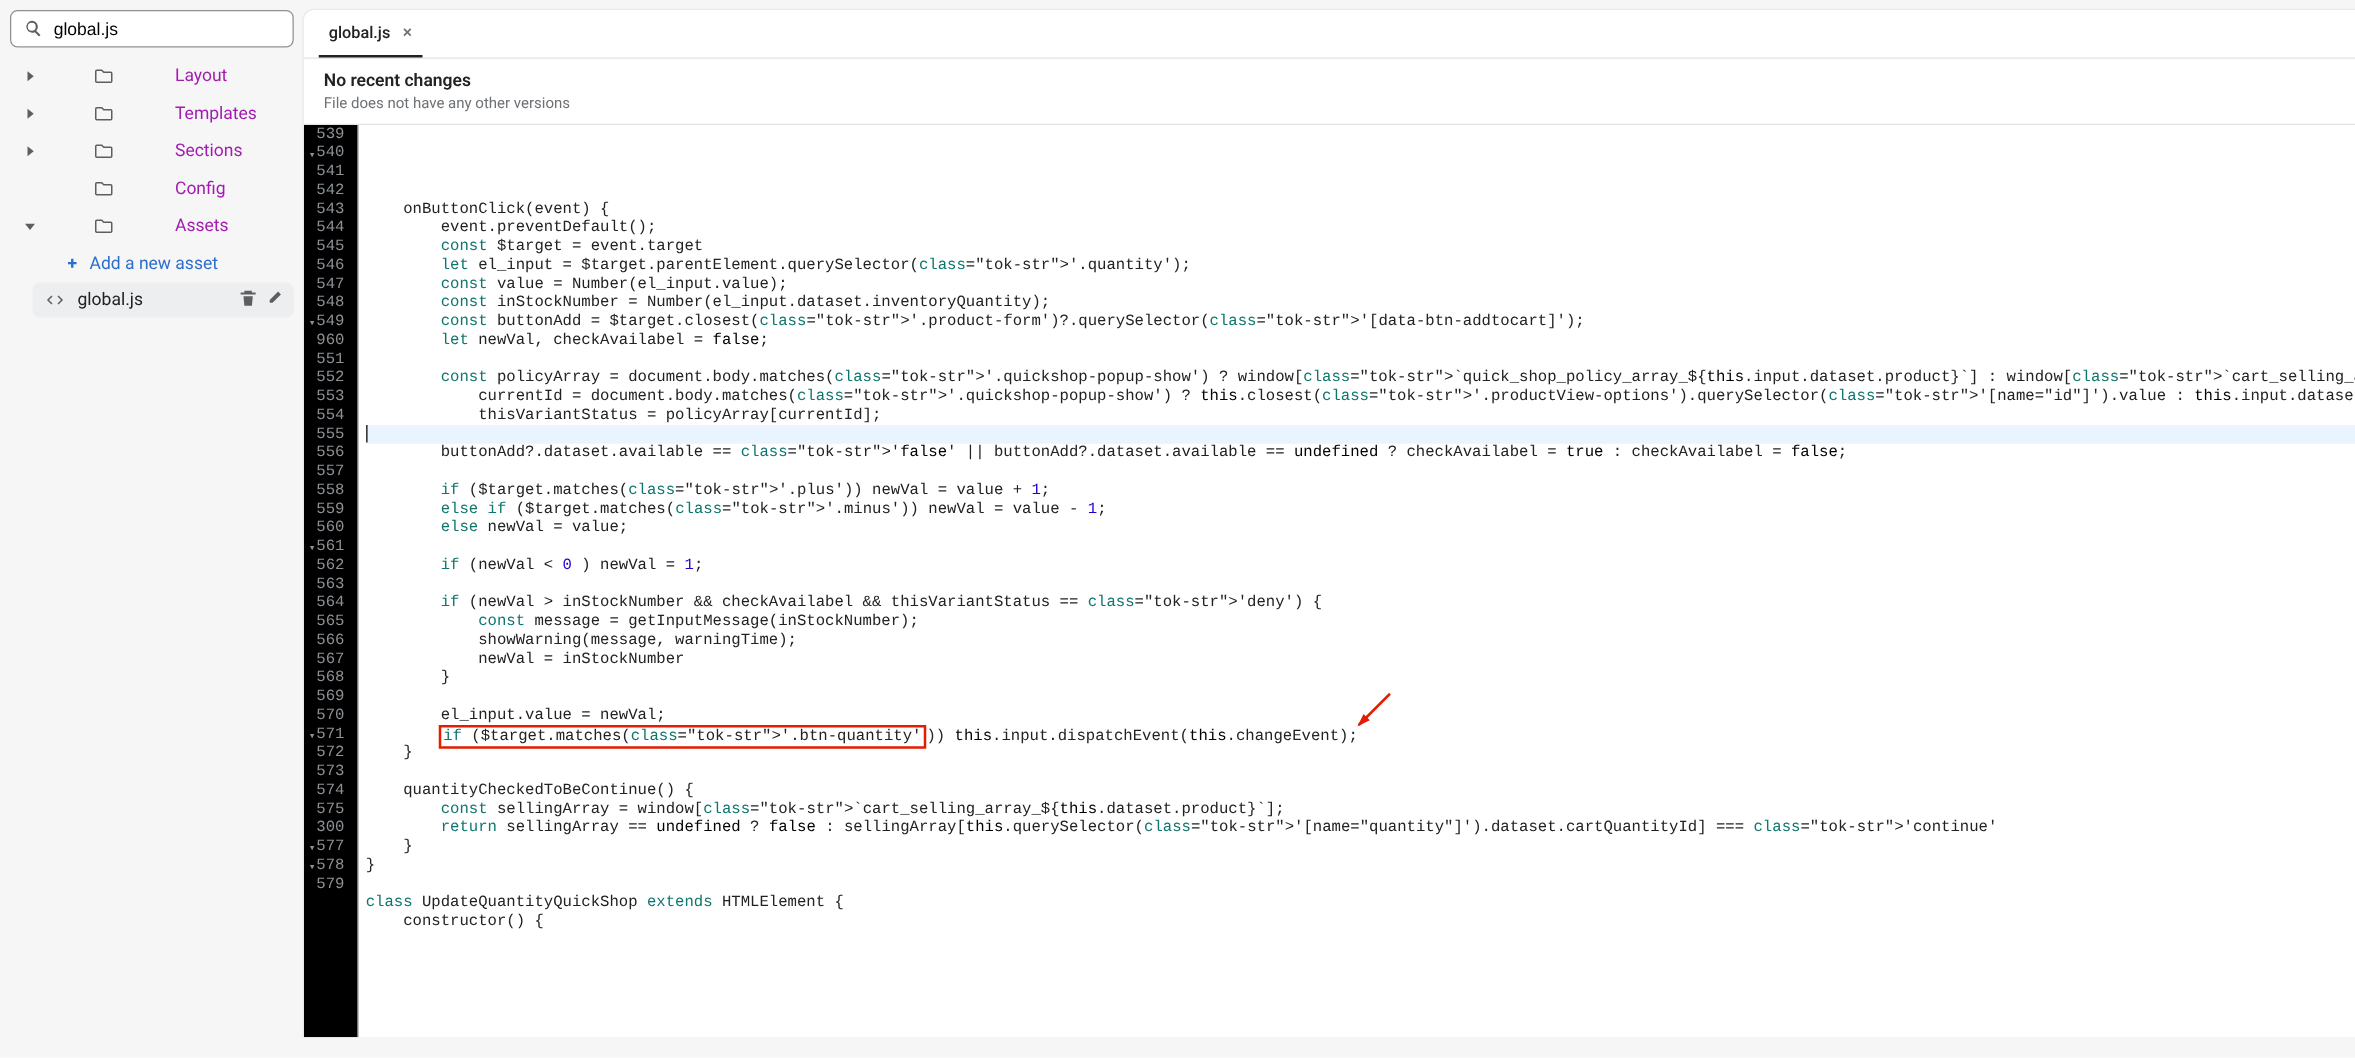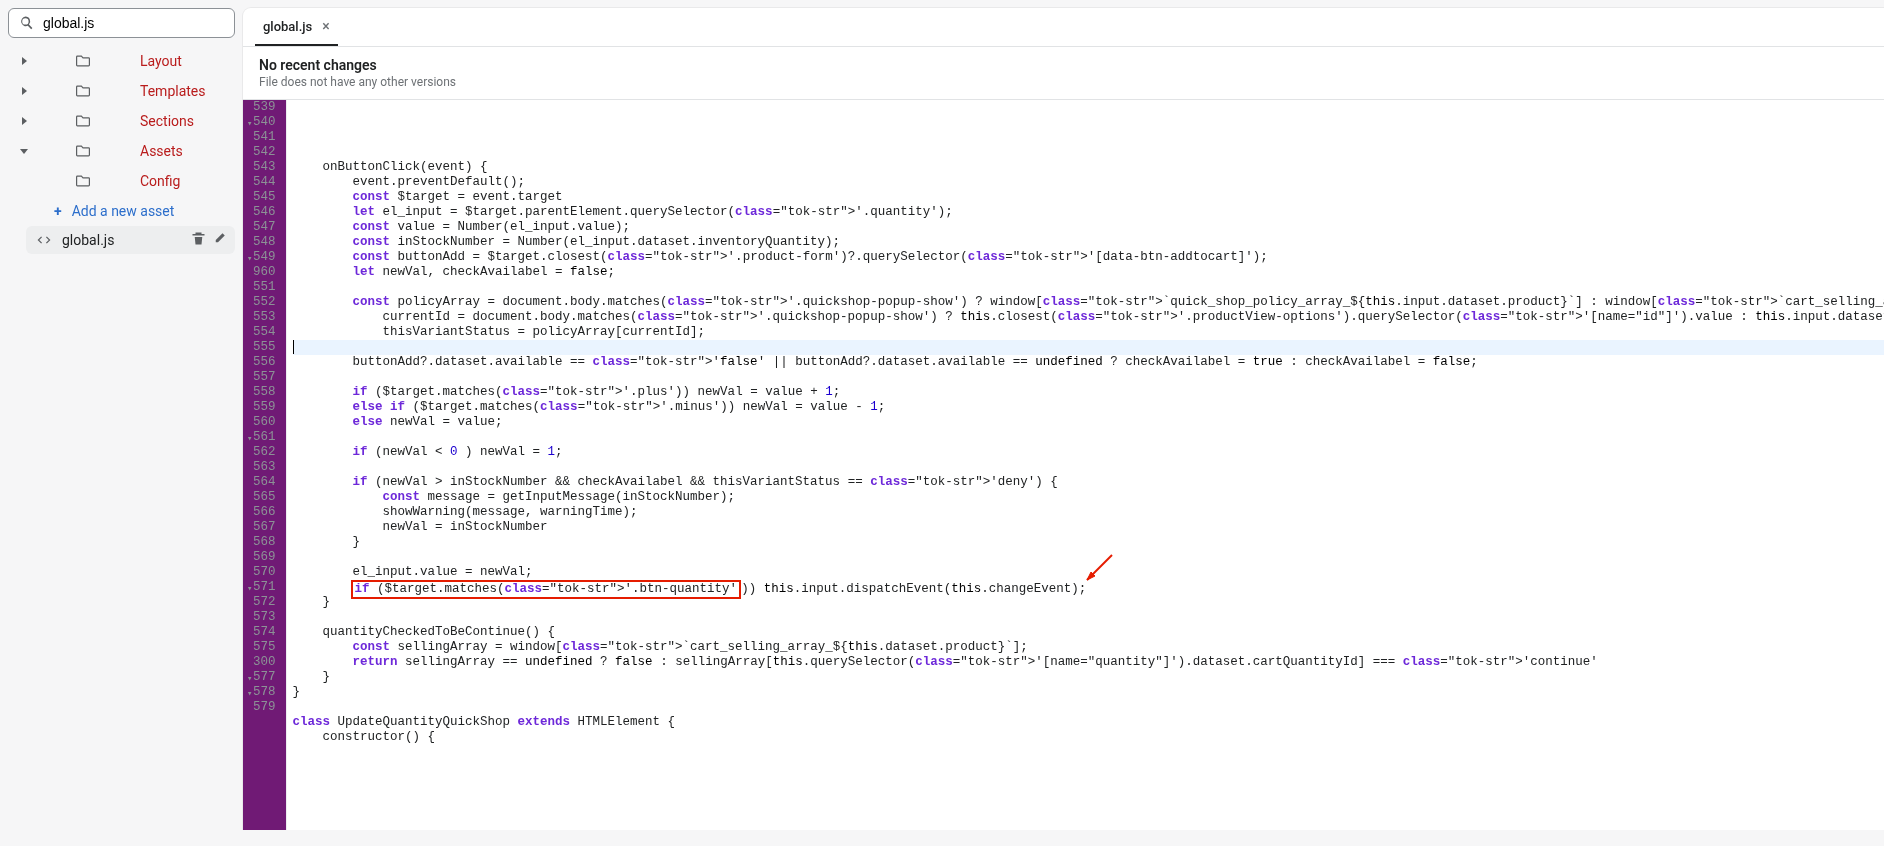--- a/index.html
+++ b/index.html
@@ -2,21 +2,21 @@
 <html><head>
 <meta charset="utf-8">
 <style>
 * { box-sizing: border-box; margin: 0; padding: 0; }
 body { font-family: -apple-system, BlinkMacSystemFont, "Segoe UI", Roboto, sans-serif; font-size: 14px; color: #202223; background: #f6f6f7; }
 .app { display: flex; height: 830px; width: 1884px; }
 .sidebar { width: 280px; padding: 8px; background: #f6f6f7; }
 .search-box { display: flex; align-items: center; border: 1px solid #8c9196; border-radius: 6px; padding: 6px 10px; margin-bottom: 8px; background: #fff; }
 .search-box svg { width: 16px; height: 16px; margin-right: 8px; fill: #5c5f62; }
 .search-box input { border: none; outline: none; flex: 1; font-size: 14px; }
-.tree-item { display: flex; align-items: center; padding: 7px 10px; cursor: pointer; border-radius: 6px; color: #b91c1c; gap: 39px; }
+.tree-item { display: flex; align-items: center; padding: 7px 10px; cursor: pointer; border-radius: 6px; color: #a21caf; gap: 39px; }
 .tree-item svg.caret { width: 12px; height: 12px; margin-right: 6px; fill: #5c5f62; }
 .tree-item svg.folder { width: 16px; height: 16px; margin-right: 10px; fill: none; stroke: #5c5f62; stroke-width: 1.5; }
 .tree-children { padding-left: 18px; }
 .add-asset { color: #2c6ecb; padding: 7px 10px 7px 28px; cursor: pointer; display: flex; align-items: center; }
 .add-asset .plus { margin-right: 10px; font-weight: bold; }
 .file-item { display: flex; align-items: center; padding: 6px 10px; border-radius: 6px; position: relative; }
 .file-item.active { background: #edeeef; }
 .file-item svg.fileicon { width: 16px; height: 16px; margin-right: 10px; fill: none; stroke: #5c5f62; stroke-width: 1.5; }
 .file-actions { position: absolute; right: 8px; display: flex; gap: 6px; }
 .file-actions svg { width: 15px; height: 15px; fill: #5c5f62; cursor: pointer; }
@@ -24,28 +24,28 @@
 .editor-panel { margin: 8px 8px 0 0; background: #fff; border-radius: 8px 8px 0 0; box-shadow: 0 0 0 1px rgba(0,0,0,.05); flex: 1; display: flex; flex-direction: column; overflow: hidden; }
 .tabs { display: flex; align-items: center; border-bottom: 1px solid #e1e3e5; padding: 0 12px; }
 .tab { display: flex; align-items: center; padding: 10px 8px; border-bottom: 2px solid transparent; font-size: 13px; cursor: pointer; }
 .tab.active { border-bottom-color: #202223; font-weight: 500; }
 .tab .close { margin-left: 10px; font-size: 14px; color: #6d7175; cursor: pointer; }
 .header-bar { display: flex; align-items: center; padding: 10px 16px; border-bottom: 1px solid #e1e3e5; }
 .header-info { flex: 1; }
 .header-title { font-weight: 600; font-size: 14px; }
 .header-sub { font-size: 12px; color: #6d7175; margin-top: 2px; }
 .editor { flex: 1; display: flex; overflow: auto; font-family: "SFMono-Regular", Consolas, "Liberation Mono", Menlo, monospace; font-size: 12.5px; line-height: 15px; }
-.gutter { background: #701a75; color: #8c9196; text-align: left; padding: 0 6px; user-select: none; border-right: 1px solid #eceef0; }
+.gutter { background: #000000; color: #8c9196; text-align: left; padding: 0 6px; user-select: none; border-right: 1px solid #eceef0; }
 .gutter div { padding: 0 4px; position: relative; }
 .gutter .fold { position: absolute; left: -2px; top: 2px; font-size: 9px; color: #8c9196; }
 .code { flex: 1; white-space: pre; padding-left: 6px; }
 .code-line { height: 15px; position: relative; }
 .code-line.cursor-line { background: #eaf4ff; }
 .hl-box { border: 2px solid #e51c00; display: inline-block; padding: 0 2px; margin-left: -2px; }
-.tok-kw { color: #6d28d9; font-weight: bold; }
+.tok-kw { color: #0f766e; }
 .tok-num { color: #1c00cf; }
 .tok-this { color: #000000; }
 .arrow-annot { position: absolute; pointer-events: none; }
 .arrow-annot svg { stroke: #e51c00; fill: #e51c00; }
 </style>
 </head>
 <body>
 
 <div class="app">
   <aside class="sidebar">
@@ -77,34 +77,34 @@
         <div class="tree-item">
           <svg class="caret" viewBox="0 0 12 12">
             <path d="M4 2l5 4-5 4z"></path>
           </svg>
           <svg class="folder" viewBox="0 0 20 20">
             <path d="M2 5a1 1 0 011-1h5l2 2h7a1 1 0 011 1v8a1 1 0 01-1 1H3a1 1 0 01-1-1V5z"></path>
           </svg>
           <span>Sections</span>
         </div>
         <div class="tree-item">
+          <span style="width:18px;display:inline-block"></span>
+          <svg class="folder" viewBox="0 0 20 20">
+            <path d="M2 5a1 1 0 011-1h5l2 2h7a1 1 0 011 1v8a1 1 0 01-1 1H3a1 1 0 01-1-1V5z"></path>
+          </svg>
+          <span>Config</span>
+        </div>
+        <div class="tree-item">
           <svg class="caret" viewBox="0 0 12 12">
             <path d="M2 4l4 5 4-5z"></path>
           </svg>
           <svg class="folder" viewBox="0 0 20 20">
             <path d="M2 5a1 1 0 011-1h5l2 2h7a1 1 0 011 1v8a1 1 0 01-1 1H3a1 1 0 01-1-1V5z"></path>
           </svg>
           <span>Assets</span>
-        </div>
-        <div class="tree-item">
-          <span style="width:18px;display:inline-block"></span>
-          <svg class="folder" viewBox="0 0 20 20">
-            <path d="M2 5a1 1 0 011-1h5l2 2h7a1 1 0 011 1v8a1 1 0 01-1 1H3a1 1 0 01-1-1V5z"></path>
-          </svg>
-          <span>Config</span>
         </div>
         <div class="tree-children">
           <div class="add-asset">
             <span class="plus">+</span>
             <span>Add a new asset</span>
           </div>
           <div class="file-item active">
             <svg class="fileicon" viewBox="0 0 20 20">
               <path d="M7 6l-4 4 4 4M13 6l4 4-4 4"></path>
             </svg>

